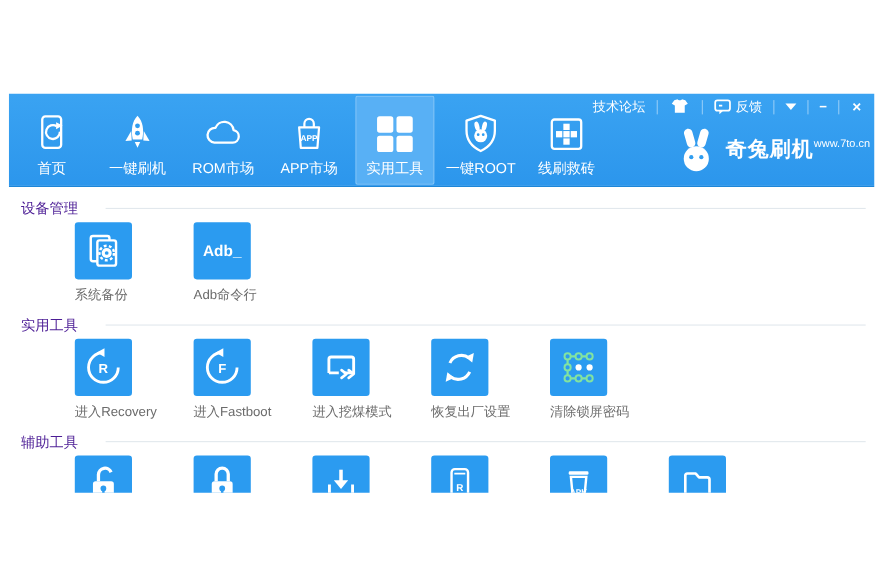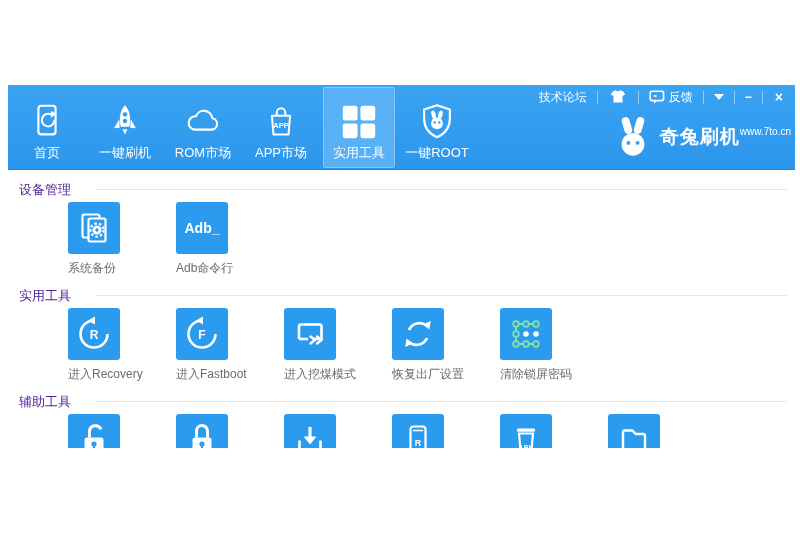--- a/index.html
+++ b/index.html
@@ -157,20 +157,33 @@
             <ellipse cx="18.5" cy="14.5" rx="2.2" ry="4.6" fill="#fff" transform="rotate(-15 18.5 14.5)"></ellipse>
             <ellipse cx="25.5" cy="14.5" rx="2.2" ry="4.6" fill="#fff" transform="rotate(15 25.5 14.5)"></ellipse>
             <circle cx="22" cy="23.5" r="6.2" fill="#fff"></circle>
             <circle cx="19.6" cy="22.5" r="1.3" fill="#2f9df0"></circle>
             <circle cx="24.4" cy="22.5" r="1.3" fill="#2f9df0"></circle>
           </svg>
         </span>
         <span class="nav-label">一键ROOT</span>
       </div>
 
+      <div class="nav-item">
+        <span class="nicon">
+          <svg width="42" height="42" viewBox="0 0 44 44">
+            <rect x="8" y="8" width="28" height="28" rx="2.5" fill="none" stroke="#fff" stroke-width="2.2"></rect>
+            <rect x="19" y="19" width="6" height="6" fill="#fff"></rect>
+            <rect x="19" y="12" width="6" height="6" fill="#fff"></rect>
+            <rect x="19" y="26" width="6" height="6" fill="#fff"></rect>
+            <rect x="12" y="19" width="6" height="6" fill="#fff"></rect>
+            <rect x="26" y="19" width="6" height="6" fill="#fff"></rect>
+          </svg>
+        </span>
+        <span class="nav-label">线刷救砖</span>
+      </div>
     </div>
 
     <div class="logo">
       <span>
         <svg width="42" height="44" viewBox="0 0 46 46">
           <rect x="12" y="1" width="8.5" height="19" rx="4.2" fill="#fff" transform="rotate(-16 16 10)"></rect>
           <rect x="25.5" y="1" width="8.5" height="19" rx="4.2" fill="#fff" transform="rotate(16 30 10)"></rect>
           <circle cx="23" cy="31" r="12.5" fill="#fff"></circle>
           <circle cx="18" cy="29.5" r="2.1" fill="#2f9df0"></circle>
           <circle cx="28" cy="29.5" r="2.1" fill="#2f9df0"></circle>

